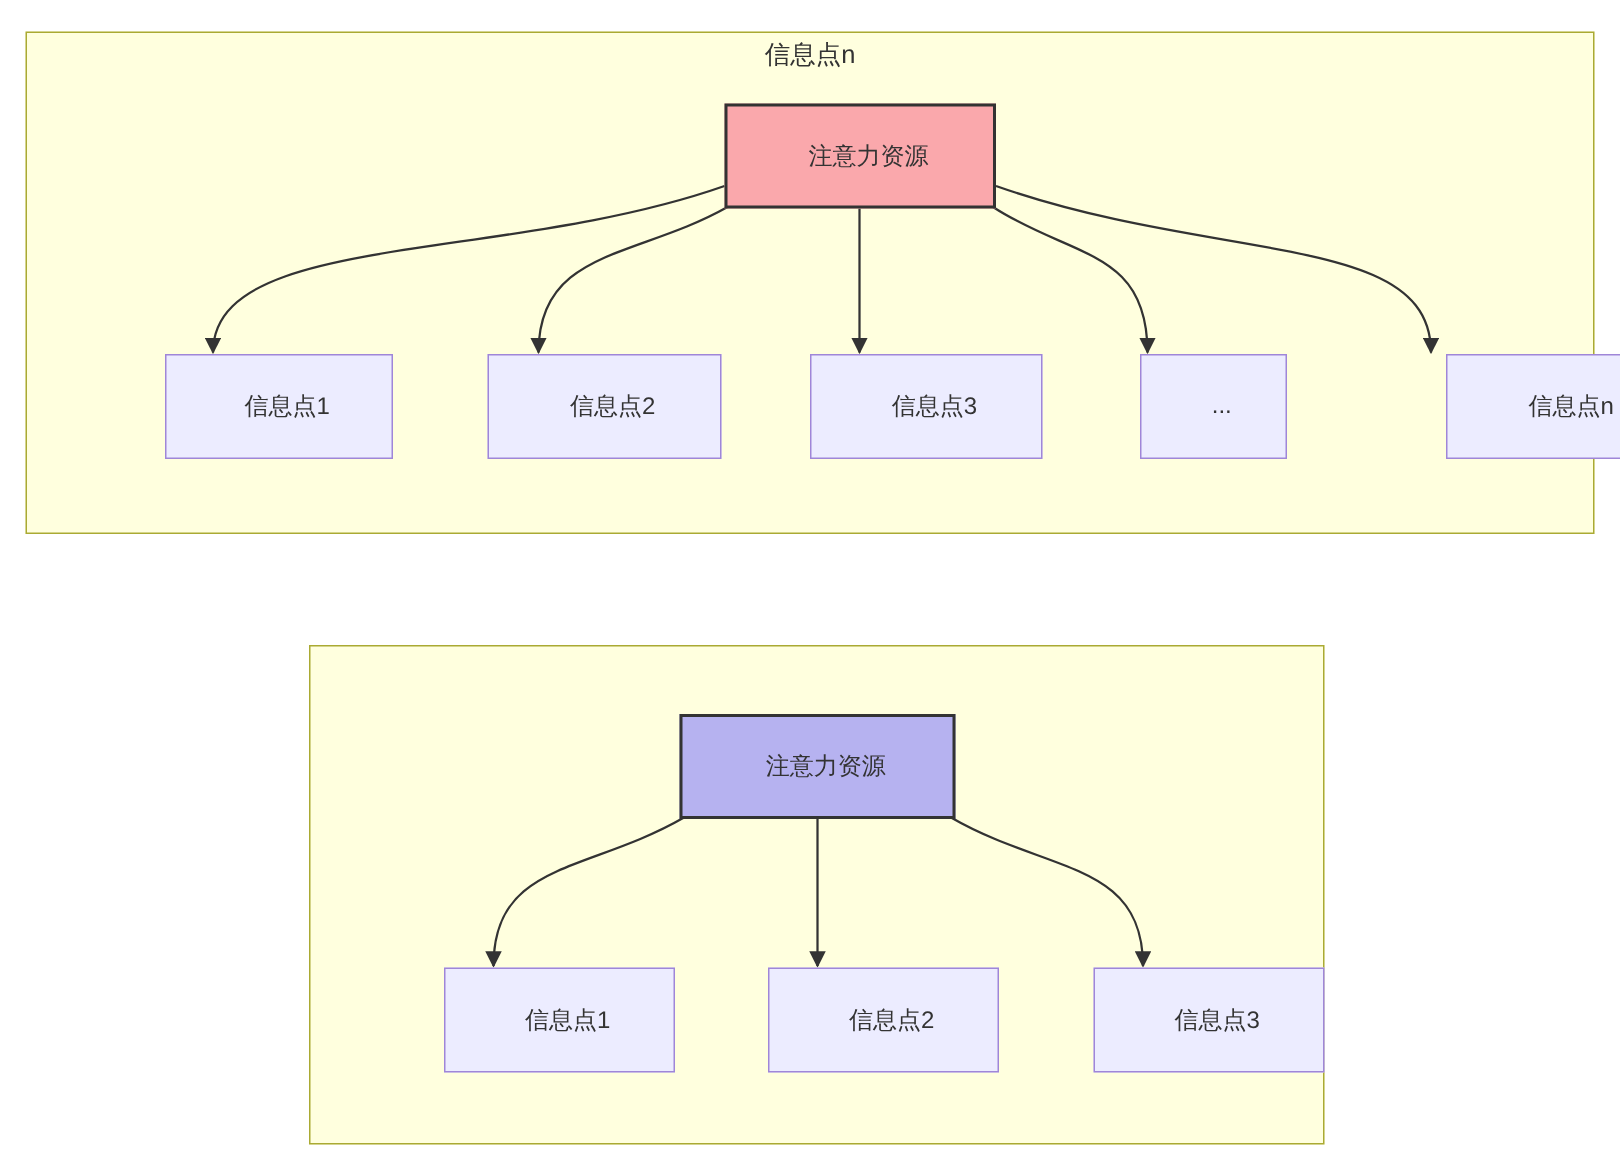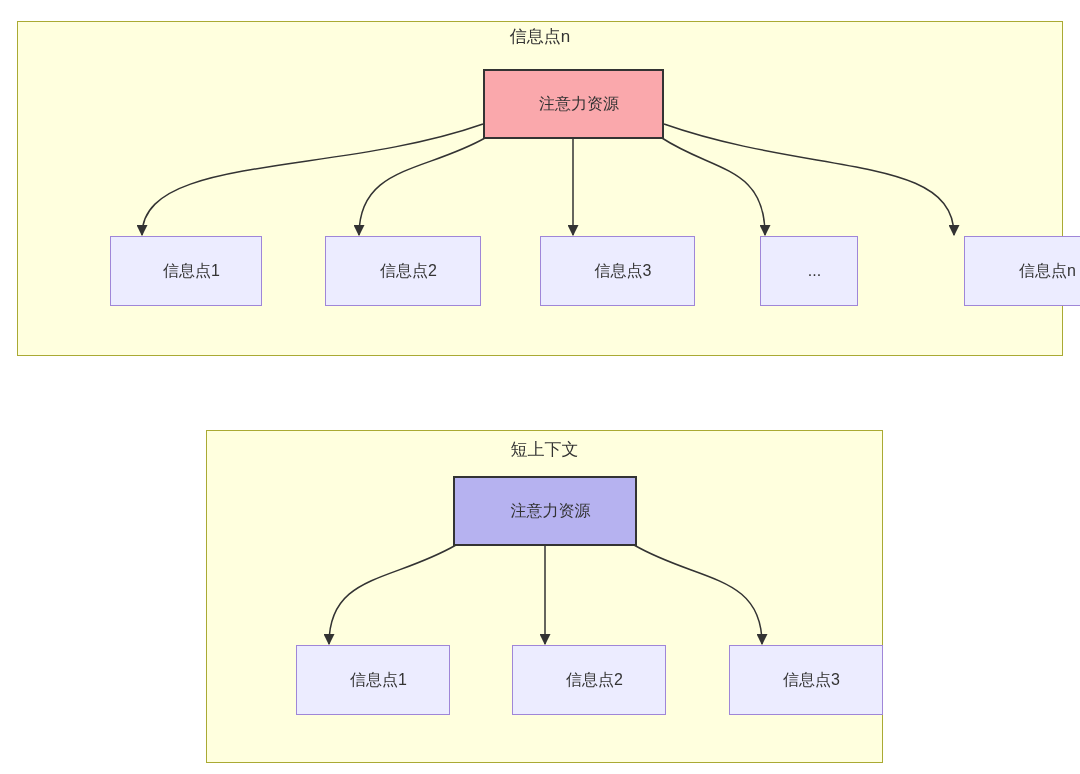--- a/index.html
+++ b/index.html
@@ -64,21 +64,20 @@
 </style>
 </head>
 <body>
 
 <div class="stage">
 
   <div class="panel" style="left:17px; top:21px; width:1046px; height:335px;"></div>
   <div class="panel" style="left:206px; top:430px; width:677px; height:333px;"></div>
 
   <div class="panel-title" style="left:17px; top:25px; width:1046px;">信息点n</div>
-  <div class="panel-title" style="left:206px; top:438px; width:677px;">短上下文</div>
 
   <svg class="edges" width="1080" height="774" viewBox="0 0 1080 774">
     <defs>
       <marker id="arrow" viewBox="0 0 10 10" refX="9" refY="5" markerWidth="11" markerHeight="11" markerUnits="userSpaceOnUse" orient="auto">
         <path d="M0,0 L10,5 L0,10 z" fill="#333333"></path>
       </marker>
     </defs>
     <g stroke="#333333" stroke-width="1.5" fill="none">
       <path d="M 483 124 C 335 176, 142 154, 142 235" marker-end="url(#arrow)"></path>
       <path d="M 485 138 C 425 172, 359 166, 359 235" marker-end="url(#arrow)"></path>

